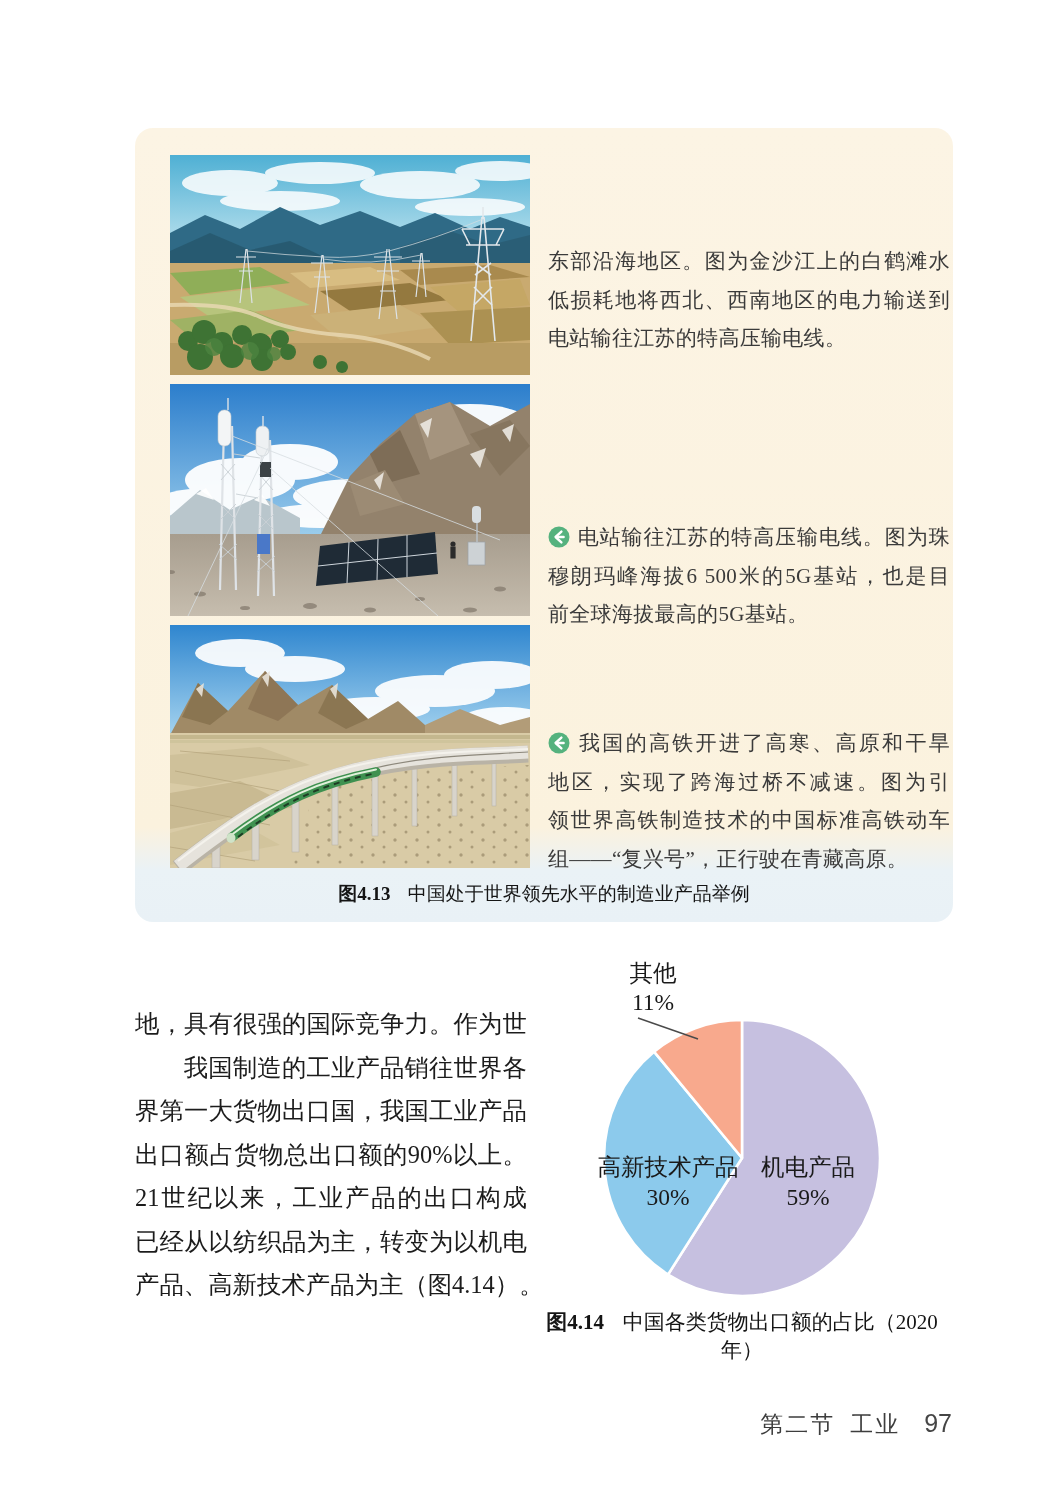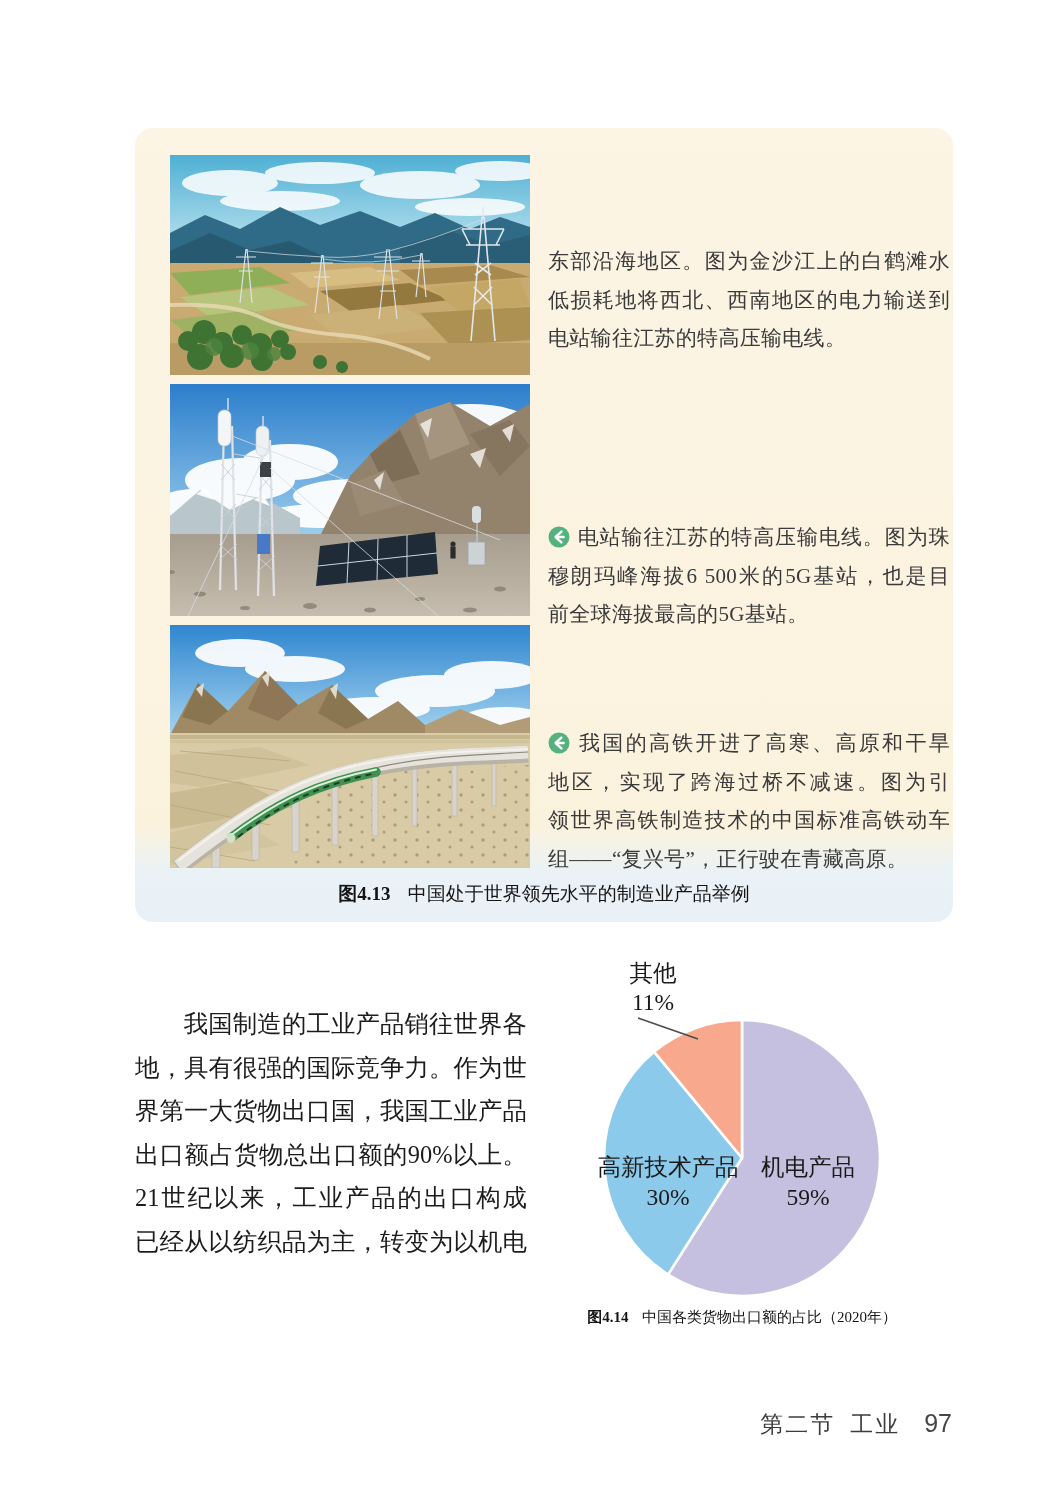--- a/index.html
+++ b/index.html
@@ -96,21 +96,21 @@
   }
   .chart text{
     font-family:"Liberation Serif","DejaVu Serif",serif;
     fill:#1a1a1a;
   }
   .chart-caption{
     position:absolute;
     left:540px; top:1308px;
     width:404px;
     text-align:center;
-    font-size:15px;
+    font-size:21px;
     color:#151515;
   }
   .chart-caption .fig-label{font-weight:bold;}
   .chart-caption .fig-text{margin-left:.9em;}
 
   
   .footer{
     position:absolute;
     top:1372px;
     right:108px;
@@ -387,26 +387,27 @@
       <div class="cline">领世界高铁制造技术的中国标准高铁动车</div>
       <div class="cline last">组——“复兴号”，正行驶在青藏高原。</div>
     </div>
 
     <div class="box-caption">
       <span class="fig-label">图4.13</span><span class="fig-text">中国处于世界领先水平的制造业产品举例</span>
     </div>
   </div>
 
   <div class="para">
+    <div class="pline">地，具有很强的国际竞争力。作为世</div>
     <div class="pline indent">我国制造的工业产品销往世界各</div>
-    <div class="pline">地，具有很强的国际竞争力。作为世</div>
     <div class="pline">界第一大货物出口国，我国工业产品</div>
     <div class="pline">出口额占货物总出口额的90%以上。</div>
     <div class="pline">21世纪以来，工业产品的出口构成</div>
     <div class="pline">已经从以纺织品为主，转变为以机电</div>
+    <div class="pline">产品、高新技术产品为主（图4.14）。</div>
   </div>
 
   <svg class="chart" viewBox="0 0 420 362">
     <g id="pie-wedges">
         <path d="M 202 210 L 202.00 72.00 A 138 138 0 1 1 128.06 326.52 Z" fill="#c6c0e0" stroke="#ffffff" stroke-width="2.6" stroke-linejoin="round"></path>
         <path d="M 202 210 L 128.06 326.52 A 138 138 0 0 1 114.04 103.67 Z" fill="#8ccaec" stroke="#ffffff" stroke-width="2.6" stroke-linejoin="round"></path>
         <path d="M 202 210 L 114.04 103.67 A 138 138 0 0 1 202.00 72.00 Z" fill="#f8a98d" stroke="#ffffff" stroke-width="2.6" stroke-linejoin="round"></path>
       </g>
     <line x1="98" y1="70" x2="158" y2="91" stroke="#4a4a4a" stroke-width="1.4"></line>
     <text x="113" y="28" font-size="23.5" text-anchor="middle" dominant-baseline="middle">其他</text>

